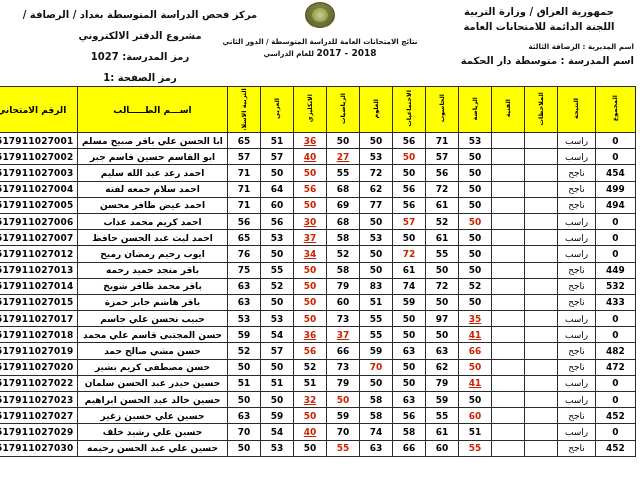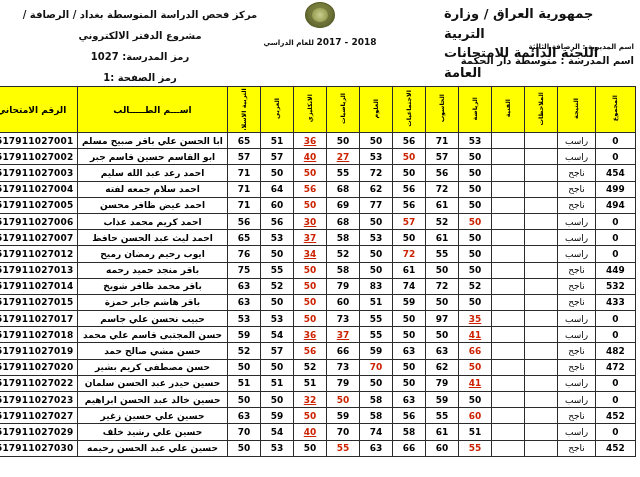--- a/index.html
+++ b/index.html
@@ -15,22 +15,22 @@
     position: relative;
     width: 640px; height: 477px;
     background: #fff;
   }
 
   
   .hdr { position: absolute; top: 0; left: 0; width: 640px; height: 70px; }
 
   .hdr-right {
     position: absolute; top: 4px; right: 6px;
-    text-align: left; width: 190px;
-    font-size: 13px; line-height: 1.5; color: #111;
+    text-align: center; width: 190px;
+    font-size: 10px; line-height: 1.5; color: #111;
     font-weight: bold;
   }
   .hdr-center {
     position: absolute; top: 36px; left: 0; right: 0;
     text-align: center;
     font-size: 7.2px; line-height: 1.55; color: #111;
     font-weight: bold;
   }
   .hdr-center .year { font-size: 9px; letter-spacing: .4px; }
   .hdr-left {
@@ -129,20 +129,21 @@
     <div class="hdr-right">
       <div>جمهورية العراق / وزارة التربية</div>
       <div>اللجنة الدائمة للامتحانات العامة</div>
     </div>
 
     <div class="emblem">
       <div class="ell"></div>
     </div>
 
     <div class="hdr-center">
+      <div>نتائج الامتحانات العامة للدراسة المتوسطة / الدور الثاني</div>
       <div>
         <span class="year">2018 - 2017</span>
         <span>للعام الدراسي</span>
       </div>
     </div>
 
     <div class="hdr-left">
       <div class="l1">مركز فحص الدراسة المتوسطة بغداد / الرصافة / مشروع الدفتر الالكتروني</div>
       <div class="l2">رمز المدرسة: 1027</div>
       <div class="l3">رمز الصفحة :1</div>

